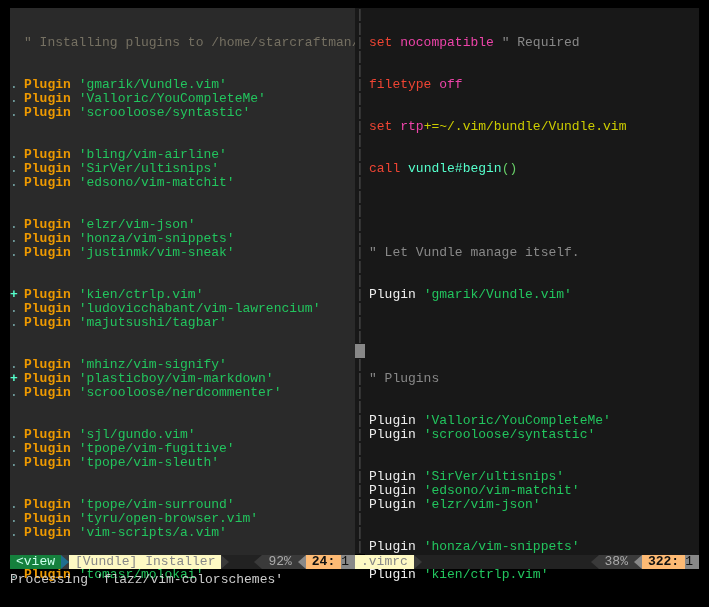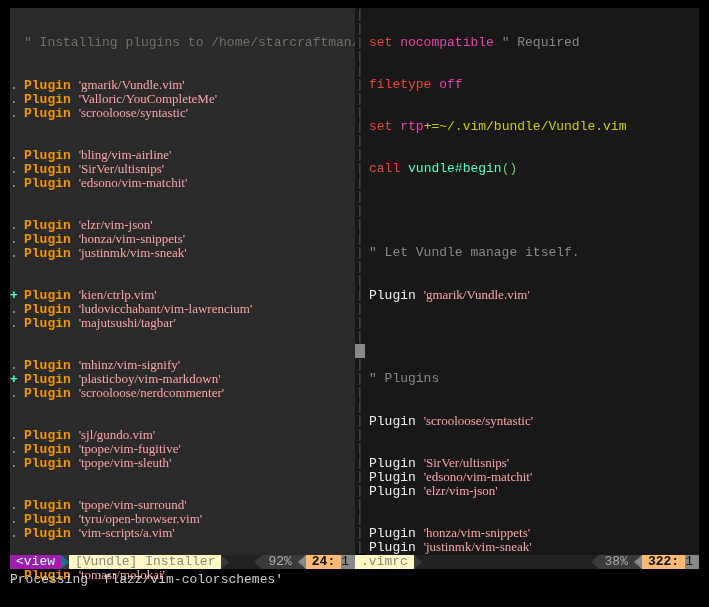--- a/index.html
+++ b/index.html
@@ -20,30 +20,30 @@
   .right { flex: 1; background: #181818; padding-left: 4px; }
   .split-col { width: 10px; display: flex; flex-direction: column; }
   .split-cell { height: 14px; color: #555; background:#181818; text-align:center;}
   .gut { display:inline-block; width:14px; color:#7aa; }
   .gut-b { color:#5fc; font-weight:bold; }
   .comment { color:#888; }
   .comment2 { color:#757062; }
   .kw-red { color:#e43; }
   .kw-pink { color:#e4a; }
   .kw-orange { color:#e90; font-weight:bold; }
-  .str { color:#fca5a5;font-family:Liberation Serif, serif; }
+  .str { color:#22c55e; }
   .val-cyan { color:#5fc; }
   .val-green { color:#6c6; }
   .val-yellow { color:#cc0;text-align:center; }
   .plugin-w { color:#eee; }
   .statusbar { display:flex; height:14px; width:100%; }
   .sb-left { display:flex; width:345px; }
   .sb-right { display:flex; flex:1; }
   .seg { padding:0 6px; height:14px; }
-  .seg-blue { background:#a21caf; color:#cfe; }
+  .seg-blue { background:#15803d; color:#cfe; }
   .seg-mid { background:#fef9c3; color:#888; }
   .seg-dark { background:#222; color:#999; flex:1; text-align:right; padding-right:6px;}
   .seg-pct { background:#3a3a3a; color:#aaa; }
   .seg-pos { background:#888; color:#111; }
   .seg-posb { background:#fdba74; color:#111; font-weight:bold; }
   .arrow-r { width:0;height:0;border-top:7px solid transparent;border-bottom:7px solid transparent;}
   .ar-blue-r { border-left:8px solid #1f6f8f; background:#3a3a3a;}
   .ar-mid-r { border-left:8px solid #3a3a3a; background:#222;}
   .ar-mid-l { border-right:8px solid #3a3a3a; background:#222;}
   .ar-pos-l { border-right:8px solid #888; background:#3a3a3a;}
@@ -127,21 +127,21 @@
   <div class="pane right">
     <div class="line"><span class="kw-red">set</span> <span class="kw-pink">nocompatible</span> <span class="comment">" Required</span></div>
     <div class="line"><span class="kw-red">filetype</span> <span class="kw-pink">off</span></div>
     <div class="line"><span class="kw-red">set</span> <span class="kw-pink">rtp</span><span class="val-yellow">+=~/.vim/bundle/Vundle.vim</span></div>
     <div class="line"><span class="kw-red">call</span> <span class="val-cyan">vundle#begin</span><span class="val-green">()</span></div>
     <div class="line"></div>
     <div class="line"><span class="comment">" Let Vundle manage itself.</span></div>
     <div class="line"><span class="plugin-w">Plugin</span> <span class="str">'</span><span class="str">gmarik/Vundle.vim</span><span class="str">'</span></div>
     <div class="line"></div>
     <div class="line"><span class="comment">" Plugins</span></div>
-    <div class="line" id="rp1"><span class="plugin-w">Plugin</span> <span class="str">'scrooloose/syntastic'</span></div>
+    <div class="line" id="rp0"><span class="plugin-w">Plugin</span> <span class="str">'Valloric/YouCompleteMe'</span></div><div class="line" id="rp1"><span class="plugin-w">Plugin</span> <span class="str">'scrooloose/syntastic'</span></div>
     <div class="line" id="rp3"><span class="plugin-w">Plugin</span> <span class="str">'SirVer/ultisnips'</span></div><div class="line" id="rp4"><span class="plugin-w">Plugin</span> <span class="str">'edsono/vim-matchit'</span></div><div class="line" id="rp5"><span class="plugin-w">Plugin</span> <span class="str">'elzr/vim-json'</span></div>
     <div class="line" id="rp6"><span class="plugin-w">Plugin</span> <span class="str">'honza/vim-snippets'</span></div><div class="line" id="rp7"><span class="plugin-w">Plugin</span> <span class="str">'justinmk/vim-sneak'</span></div><div class="line" id="rp8"><span class="plugin-w">Plugin</span> <span class="str">'kien/ctrlp.vim'</span></div>
     
     
     
     
     
     
     
     

